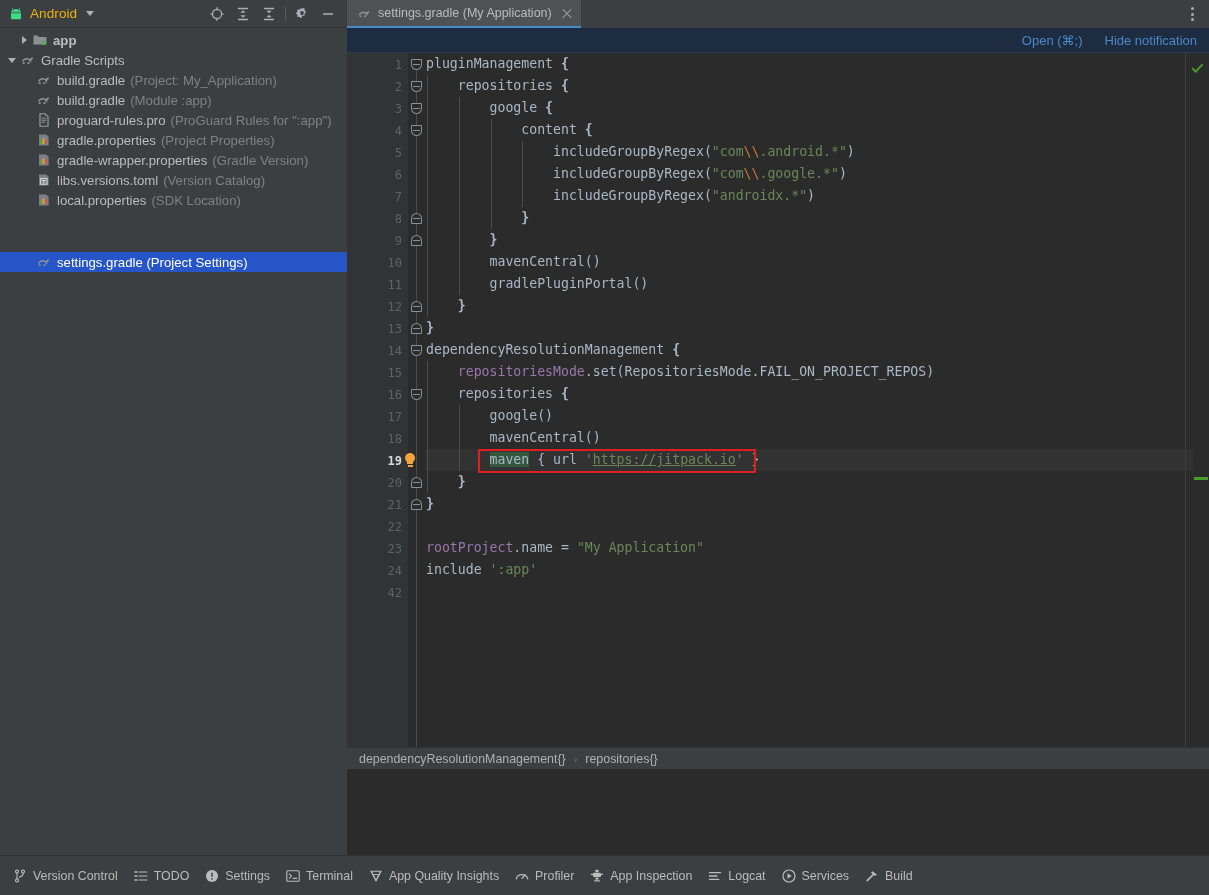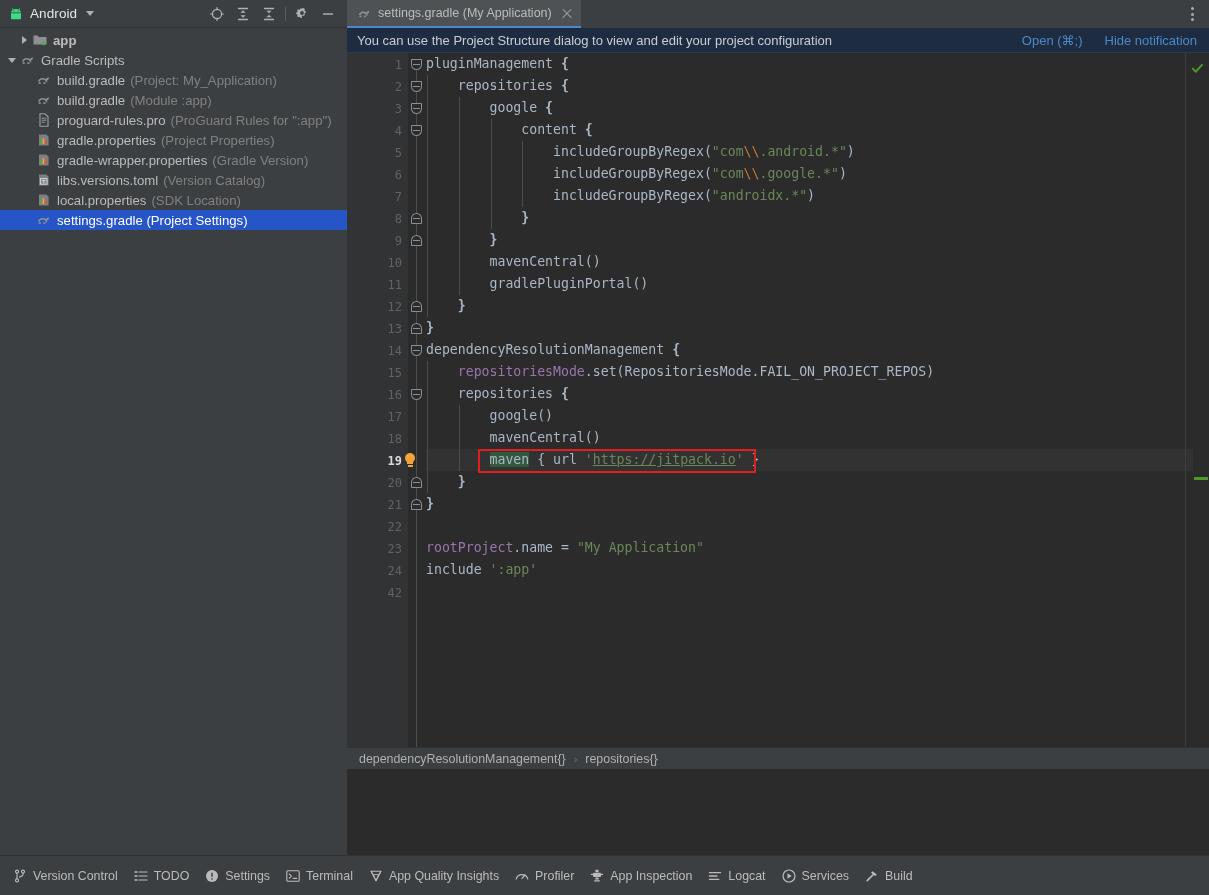--- a/index.html
+++ b/index.html
@@ -20,21 +20,21 @@
   }
   #project-header {
     height: 28px; background: #3c3f41;
     display: flex; align-items: center;
     padding: 0 6px 0 8px;
     flex: 0 0 28px;
     border-bottom: 1px solid #323232;
   }
   .andro-icon { width: 16px; height: 16px; margin-right: 6px; flex:0 0 16px; }
   #project-title {
-    color: #e5e5e5; font-size: 13.5px; letter-spacing: 0.1px;
+    color: #eab308; font-size: 13.5px; letter-spacing: 0.1px;
   }
   .chev-down {
     margin-left: 9px; width: 0; height: 0;
     border-left: 4.5px solid transparent;
     border-right: 4.5px solid transparent;
     border-top: 5px solid #a9b0b8;
   }
   #header-tools { margin-left: auto; display: flex; align-items: center; gap: 0; }
   .tool-btn {
     width: 26px; height: 26px; display: flex;
@@ -46,21 +46,21 @@
   #tree {
     flex: 1 1 auto; overflow: hidden; position: relative;
     background: #3c3f41;
     padding-top: 2px;
   }
   .tree-row {
     height: 20px; display: flex; align-items: center;
     font-size: 13.2px; color: #bbbbbb;
     white-space: nowrap; padding-right: 4px;
   }
-  .tree-row.selected { background: #2655c7; color: #ffffff; }
+  .tree-row.selected { background: #2655c7; color: #ffffff; margin-top: 42px; }
   .tw {
     width: 16px; flex: 0 0 16px; display: flex;
     align-items: center; justify-content: center;
   }
   .arrow-r { width:0;height:0;border-top:4px solid transparent;border-bottom:4px solid transparent;border-left:5.5px solid #a9b0b8; }
   .arrow-d { width:0;height:0;border-left:4px solid transparent;border-right:4px solid transparent;border-top:5.5px solid #a9b0b8; }
   .ficon { width: 16px; height: 16px; flex: 0 0 16px; margin-right: 5px; display:flex; align-items:center; justify-content:center;}
   .lbl-main { font-weight: normal; }
   .lbl-main.bold { font-weight: bold; }
   .lbl-sub { color: #808080; margin-left: 5px; }
@@ -419,21 +419,20 @@
     <div id="tabbar-right">
       <div class="kebab">
           <i></i>
           <i></i>
           <i></i>
         </div>
     </div>
   </div>
 
   <div id="notify-bar">
-    <span id="notify-text">You can use the Project Structure dialog to view and edit your project configuration</span>
     <div id="notify-actions">
       <span class="notify-link">Open (⌘;)</span>
       <span class="notify-link">Hide notification</span>
     </div>
   </div>
 
   <div id="code-wrap">
     <div id="gutter">
         <div class="ln" style="top: 1px;">1</div>
         <div class="ln" style="top: 23px;">2</div>

